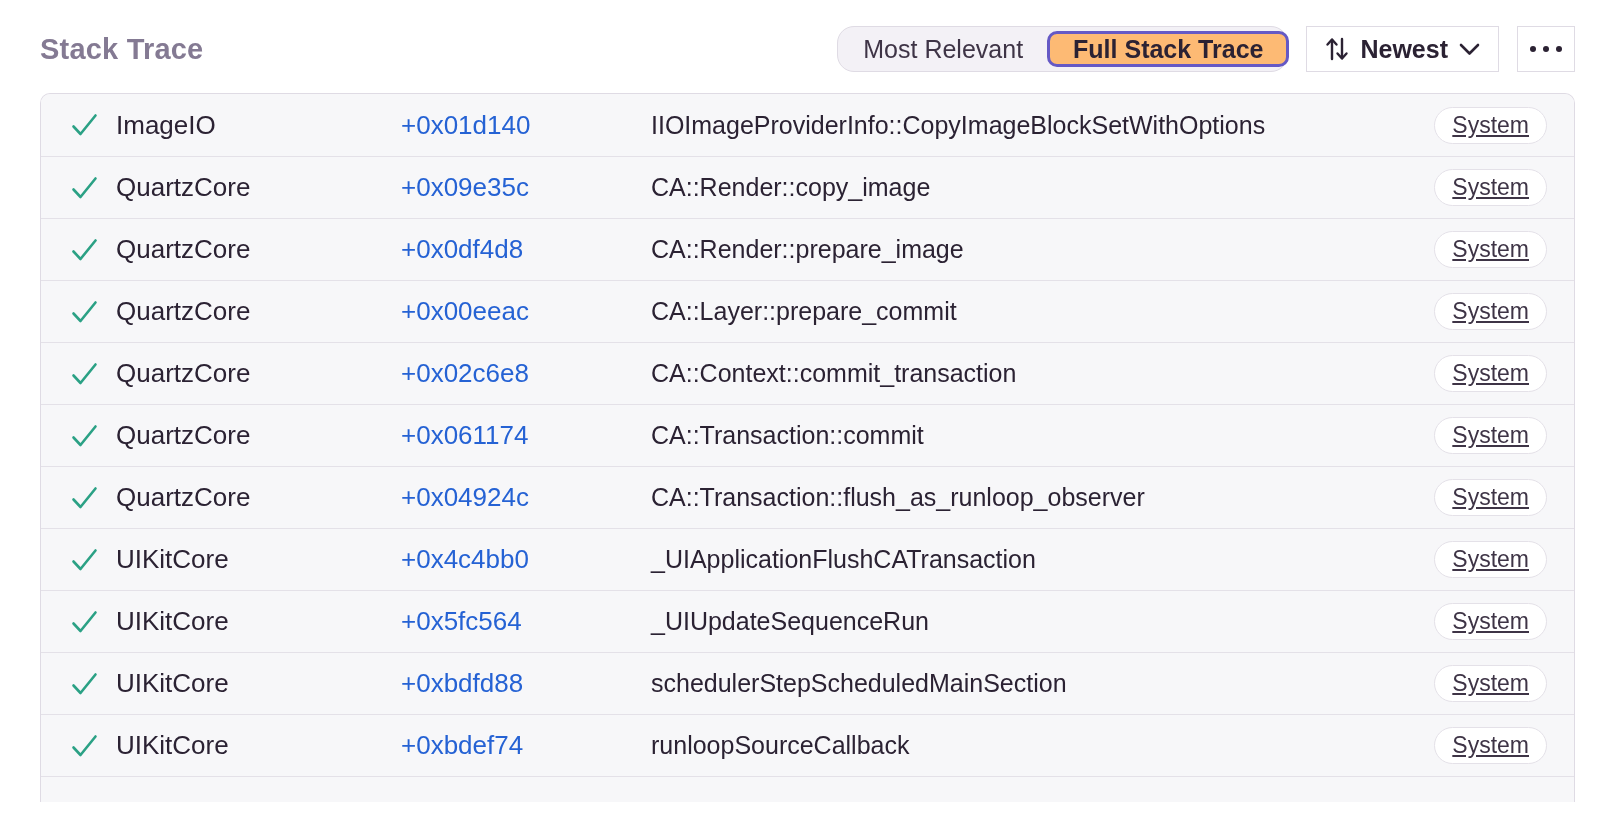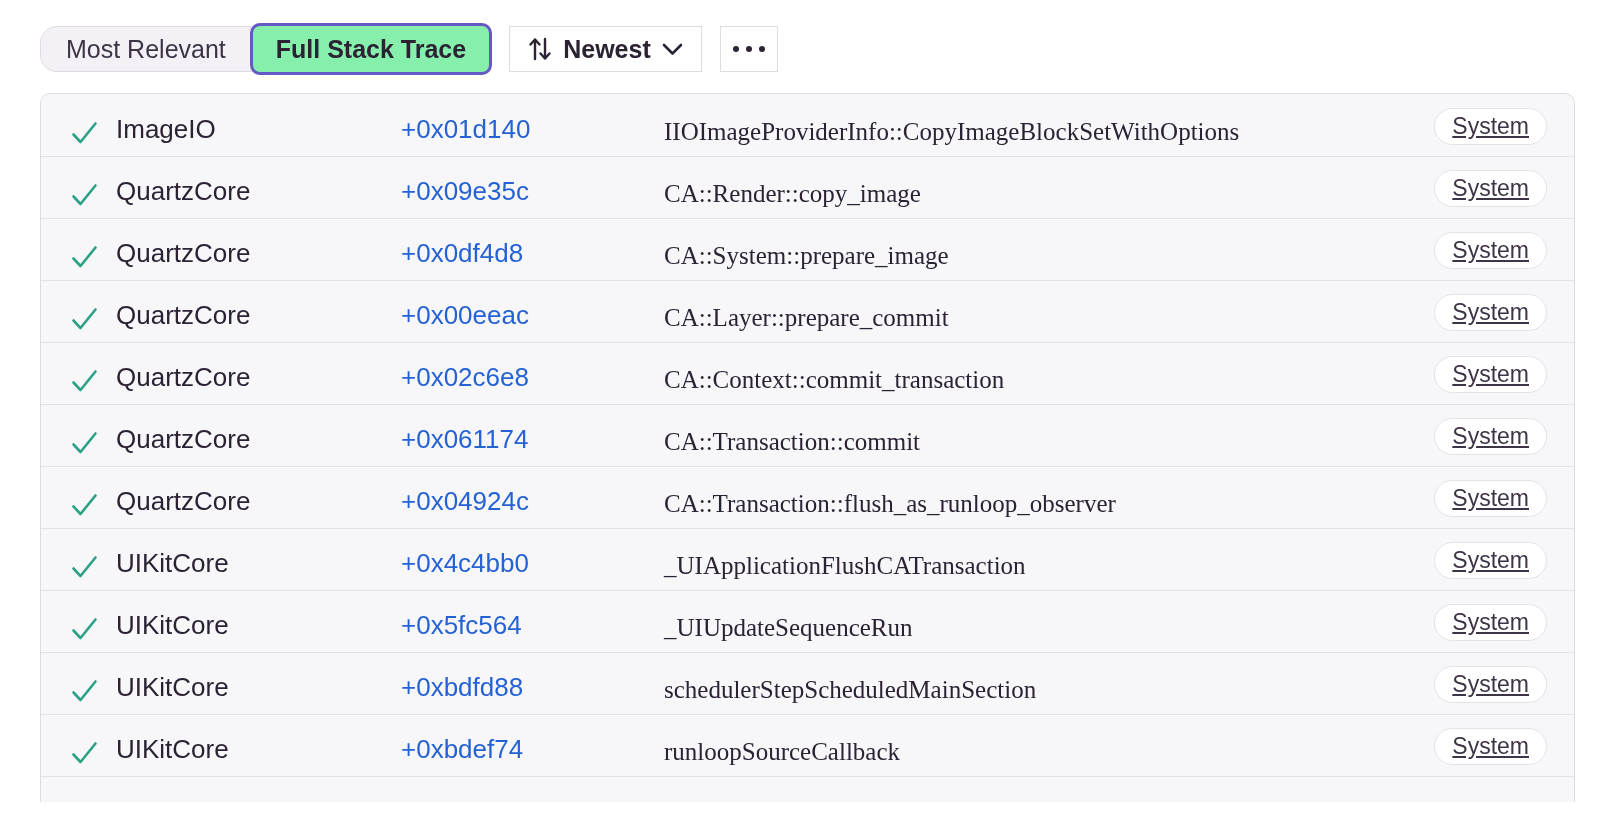--- a/index.html
+++ b/index.html
@@ -38,81 +38,81 @@
     border:1px solid var(--border);
     border-radius:17px;
     justify-content:center;
   }
   .seg{
     height:46px;display:flex;align-items:center;
     padding:0 25px;font-size:25px;color:var(--muted);
     border-radius:10px;cursor:pointer;white-space:nowrap;
   }
   .seg.selected{
-    background:#86efac;color:var(--dark);font-weight:bold;
+    background:#fdba74;color:var(--dark);font-weight:bold;
     border:3px solid var(--accent);
-    height:52px;margin:-3px -2px -3px -1px;
+    height:36px;margin:-3px -2px -3px -1px;
     padding:0 23px;
   }
   .btn{
     height:46px;display:flex;align-items:center;gap:11px;
     background:#ffffff;border:1px solid var(--border);border-radius:0;
     padding:0 18px;cursor:pointer;
   }
   .btn .label{font-size:25px;font-weight:bold;color:var(--dark);white-space:nowrap;}
   .btn.more{width:58px;justify-content:center;padding:0;}
   .icon{display:flex;align-items:center;justify-content:center;}
   
   .trace{
     margin-top:19px;
     border:1px solid var(--border);
     border-bottom:none;
     border-radius:10px 10px 0 0;
     overflow:hidden;
     background:var(--rowbg);
   }
   .row{
-    display:flex;align-items:flex-end;
+    display:flex;align-items:center;
     min-height:62px;padding:11px 0;
     background:var(--rowbg);
     border-top:1px solid var(--divider);
     cursor:pointer;
   }
   .row:first-child{border-top:none;}
   .row .check{width:27px;margin-left:30px;flex:none;display:flex;align-items:center;}
   .row .module{
     margin-left:18px;width:285px;flex:none;
     font-size:26px;color:var(--dark);
   }
   .row .address{
     width:250px;flex:none;
     font-size:26px;color:var(--link);text-decoration:none;
   }
   .row .function{
     width:682px;flex:none;
-    font-family:Liberation Serif, serif;
-    font-size:25px;line-height:26px;color:var(--dark);
+    font-family:Liberation Sans, sans-serif;
+    font-size:25px;line-height:39px;color:var(--dark);
     word-break:break-all;
-    margin-left:13px;
   }
   .row .badge{
     margin-left:auto;margin-right:27px;flex:none;
     font-size:23px;color:var(--muted);
     background:#ffffff;border:1.5px solid var(--divider);
     border-radius:999px;padding:4px 17px;
     white-space:nowrap;
     text-decoration:underline;
   }
   .row.partial{min-height:26px;height:26px;padding:0;}
 </style>
 </head>
 <body>
 
 <div class="wrap">
   <div class="header">
+    <h2 class="page-title">Stack Trace</h2>
 
     <div class="toolbar">
       <div class="seg-group">
         <div class="seg">Most Relevant</div>
         <div class="seg selected">Full Stack Trace</div>
       </div>
 
       <div class="btn">
         <span class="icon">
           <svg width="24" height="26" viewBox="0 0 24 26">
@@ -170,21 +170,21 @@
   </div>
 
   <div class="row">
     <span class="check icon">
       <svg width="27" height="24" viewBox="0 0 27 24">
         <path d="M2.5 13.5 L9.5 21 L24.5 2.5" fill="none" stroke="#2BA185" stroke-width="2.6" stroke-linecap="round" stroke-linejoin="round"></path>
       </svg>
     </span>
     <span class="module">QuartzCore</span>
     <a class="address" href="#">+0x0df4d8</a>
-    <span class="function">CA::System::prepare_image</span>
+    <span class="function">CA::Render::prepare_image</span>
     <span class="badge">System</span>
   </div>
 
   <div class="row">
     <span class="check icon">
       <svg width="27" height="24" viewBox="0 0 27 24">
         <path d="M2.5 13.5 L9.5 21 L24.5 2.5" fill="none" stroke="#2BA185" stroke-width="2.6" stroke-linecap="round" stroke-linejoin="round"></path>
       </svg>
     </span>
     <span class="module">QuartzCore</span>

